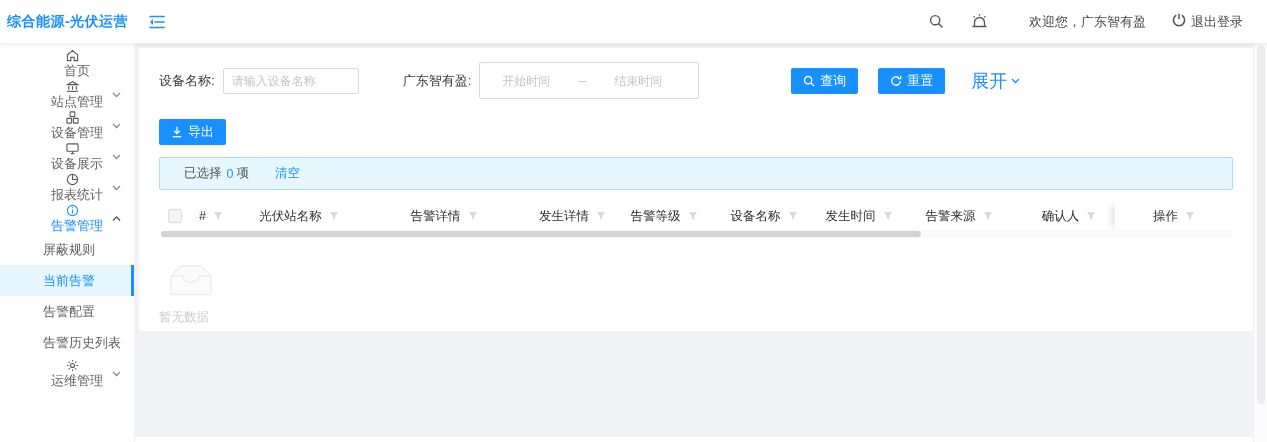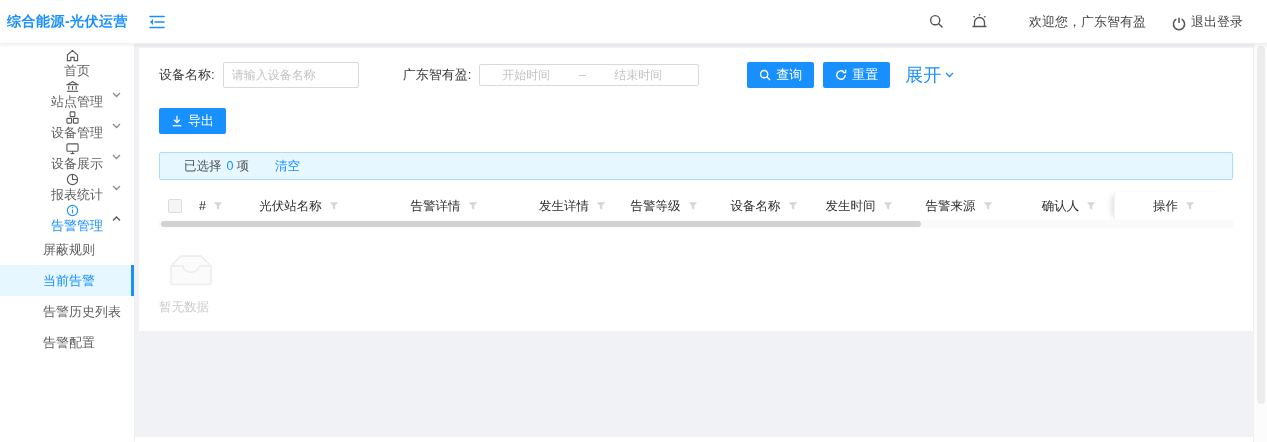--- a/index.html
+++ b/index.html
@@ -11,21 +11,21 @@
   .topbar { height: 44px; background: #fff; display: flex; align-items: center;
     border-bottom: 1px solid #f0f0f0; box-shadow: 0 1px 4px rgba(0,21,41,.08);
     position: relative; z-index: 5; }
   .logo { width: 135px; text-align: center; color: #1890ff; font-weight: bold;
     font-size: 14px; letter-spacing: .5px; white-space: nowrap; }
   .fold-btn { margin-left: 14px; cursor: pointer; display: flex; align-items: center; }
   .topbar-right { margin-left: auto; display: flex; align-items: center; gap: 26px;
     padding-right: 24px; font-size: 13px; color: rgba(0,0,0,.75); }
   .icon-btn { display: flex; align-items: center; cursor: pointer; }
   .welcome { margin-left: 14px; }
-  .logout { display: flex; align-items: flex-end; gap: 5px; cursor: pointer; }
+  .logout { display: flex; align-items: flex-start; gap: 5px; cursor: pointer; }
 
   
   .main { display: flex; height: 398px; }
 
   
   .sidebar { width: 135px; background: #fff; border-right: 1px solid #f0f0f0;
     padding-top: 4px; position: relative; flex: none; }
   .menu-item { height: 31px; display: flex; align-items: center; padding-left: 20px;
     font-size: 13px; color: rgba(0,0,0,.65); cursor: pointer; position: relative; flex-direction: column; }
   .menu-item .mi-icon { width: 14px; height: 14px; margin-right: 9px; display: flex;
@@ -42,39 +42,39 @@
   .content { flex: 1; background: #f0f2f5; position: relative; min-width: 0; }
   .card { margin: 4px 0 0 4px; background: #fff; height: 283px; padding: 14px 20px 16px 20px; }
 
   
   .filter-row { display: flex; align-items: center; font-size: 13px; }
   .f-label { color: rgba(0,0,0,.8); margin-right: 8px; white-space: nowrap; }
   .txt-input { width: 136px; height: 26px; border: 1px solid #d9d9d9; border-radius: 2px;
     padding: 0 8px; font-size: 12px; color: rgba(0,0,0,.75); outline: none;
     font-family: inherit; }
   .txt-input::placeholder { color: #c3c3c3; }
-  .range-box { width: 220px; height: 22px; border: 1px solid #d9d9d9; border-radius: 2px;
+  .range-box { width: 220px; height: 37px; border: 1px solid #d9d9d9; border-radius: 2px;
     display: flex; align-items: center; margin-right: 0; }
   .range-box input { border: none; outline: none; width: 92px; height: 22px;
     text-align: center; font-size: 12px; font-family: inherit; background: transparent; }
   .range-box input::placeholder { color: #c3c3c3; }
   .range-sep { color: #c3c3c3; font-size: 12px; width: 20px; text-align: center; }
   .gap-lg { width: 44px; }
-  .btn-group { margin-left: 40px; display: flex; align-items: center; gap: 9px; padding-left: 8px; }
+  .btn-group { margin-left: 84px; display: flex; align-items: center; gap: 20px; padding-left: 8px; }
   .btn { height: 26px; border: none; border-radius: 2px; background: #1890ff; color: #fff;
     font-size: 13px; padding: 0 12px; display: inline-flex; align-items: center; gap: 5px;
     cursor: pointer; font-family: inherit; }
   .link { color: #1890ff; font-size: 18px; cursor: pointer; display: inline-flex;
     align-items: center; gap: 4px; margin-left: 6px; text-decoration: none; }
 
   
   .toolbar { margin-top: 20px; }
 
   
-  .sel-bar { margin-top: 18px; height: 28px; background: #e6f7ff; border: 1px solid #a9ddff;
+  .sel-bar { margin-top: 12px; height: 33px; background: #e6f7ff; border: 1px solid #a9ddff;
     border-radius: 2px; display: flex; align-items: center; padding-left: 24px;
     font-size: 12.5px; color: rgba(0,0,0,.7); }
   .sel-count { color: #1890ff; margin: 0 3px 0 5px; }
   .sel-clear { color: #1890ff; margin-left: 26px; cursor: pointer; }
 
   
   .table { margin-top: 12px; }
   .thead { display: flex; align-items: center; height: 28px; font-size: 12.5px;
     color: rgba(0,0,0,.85); }
   .th { display: flex; align-items: center; justify-content: center; gap: 7px;
@@ -238,26 +238,40 @@
       </span>
     </div>
 
     <div class="menu-sub">
       <span>屏蔽规则</span>
     </div>
     <div class="menu-sub active">
       <span>当前告警</span>
     </div>
     <div class="menu-sub">
+      <span>告警配置</span>
+    </div>
+    <div class="menu-sub">
       <span>告警历史列表</span>
     </div>
-    <div class="menu-sub">
-      <span>告警配置</span>
-    </div>
-
+
+    <div class="menu-item">
+      <span class="mi-icon">
+        <svg width="13" height="13" viewBox="0 0 14 14" fill="none" stroke="#595959" stroke-width="1.2">
+          <circle cx="7" cy="7" r="2.2"></circle>
+          <path d="M7 1 V2.8 M7 11.2 V13 M1 7 H2.8 M11.2 7 H13 M2.8 2.8 L4 4 M10 10 L11.2 11.2 M11.2 2.8 L10 4 M4 10 L2.8 11.2"></path>
+        </svg>
+      </span>
+      <span>运维管理</span>
+      <span class="chev">
+        <svg width="9" height="6" viewBox="0 0 9 6" fill="none" stroke="#8c8c8c" stroke-width="1.3">
+            <polyline points="1,1 4.5,4.5 8,1"></polyline>
+          </svg>
+      </span>
+    </div>
   </aside>
 
   <div class="content">
     <div class="card">
 
       <div class="filter-row">
         <span class="f-label">设备名称:</span>
         <input class="txt-input" type="text" placeholder="请输入设备名称" style="">
         <span class="gap-lg"></span>
         <span class="f-label">广东智有盈:</span>

